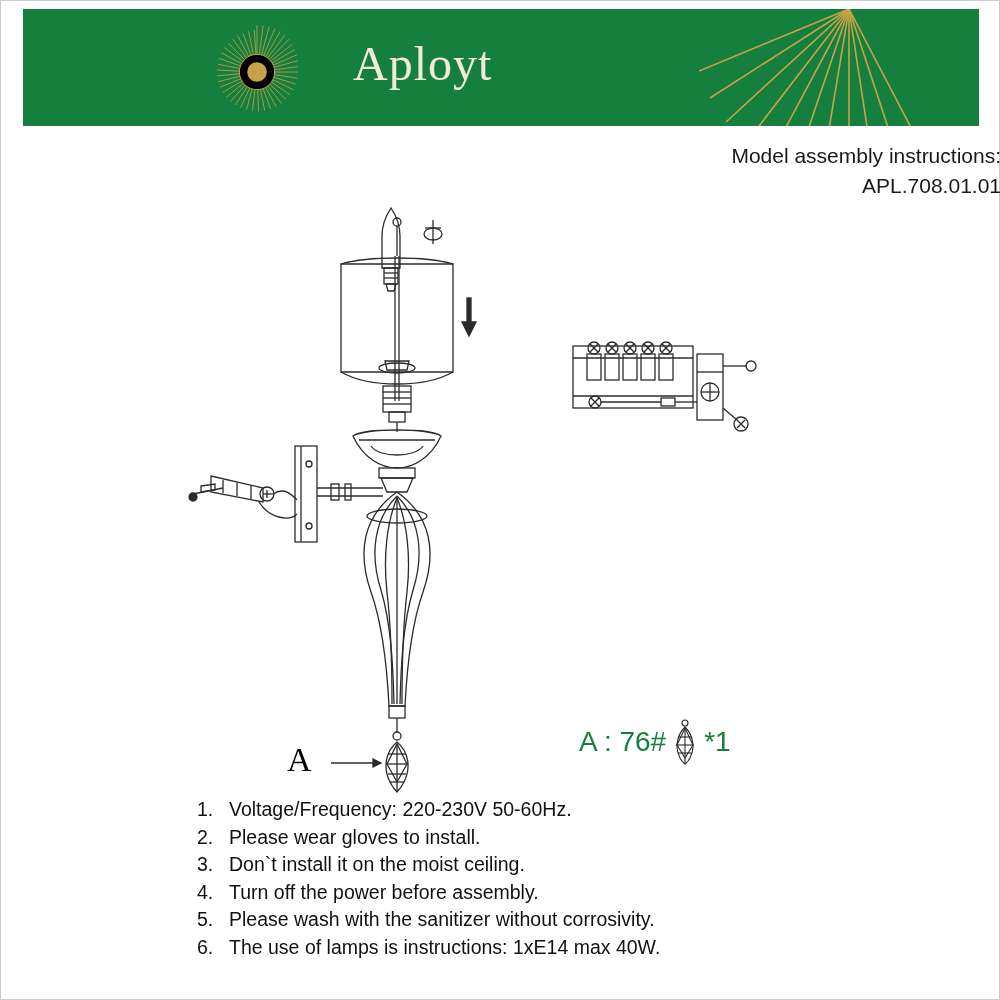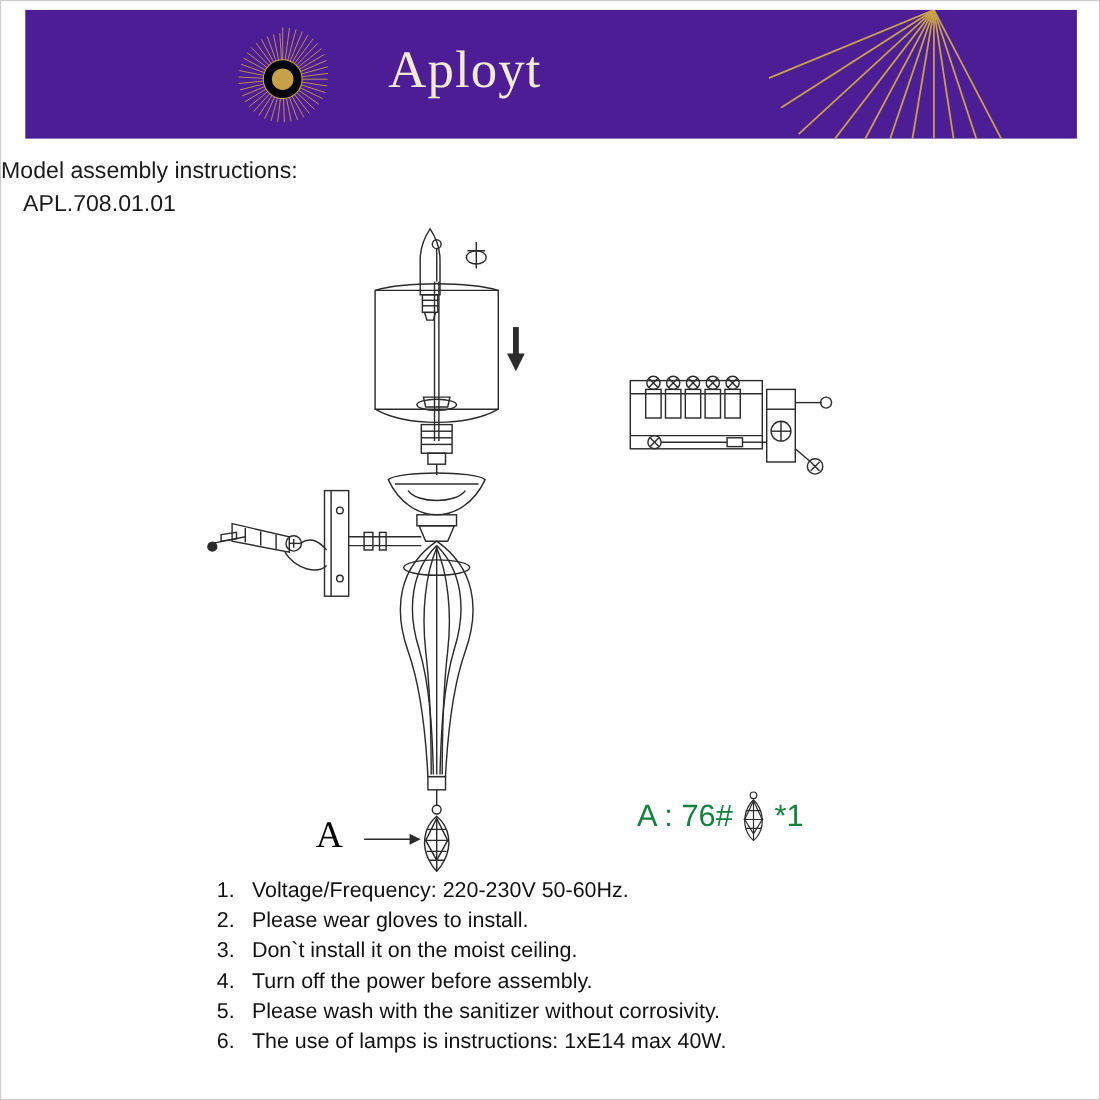--- a/index.html
+++ b/index.html
@@ -25,21 +25,21 @@
     box-sizing: border-box;
   }
 
   
   .banner {
     position: absolute;
     left: 22px;
     top: 8px;
     width: 956px;
     height: 117px;
-    background: #4c1d95;
+    background: #15803d;
     overflow: hidden;
   }
   .banner-logo-text {
     position: absolute;
     left: 330px;
     top: 27px;
     font-family: "Liberation Serif", serif;
     font-size: 48px;
     letter-spacing: 1px;
     color: #f2ead7;
@@ -58,21 +58,21 @@
     width: 320px;
     height: 320px;
   }
 
   
   .title-block {
     position: absolute;
     left: 0;
     top: 140px;
     width: 1000px;
-    text-align: left;
+    text-align: right;
   }
   .title-line1 {
     font-size: 21px;
     color: #1a1a1a;
     line-height: 30px;
   }
   .title-line2 {
     font-size: 21px;
     color: #1a1a1a;
     line-height: 30px;

